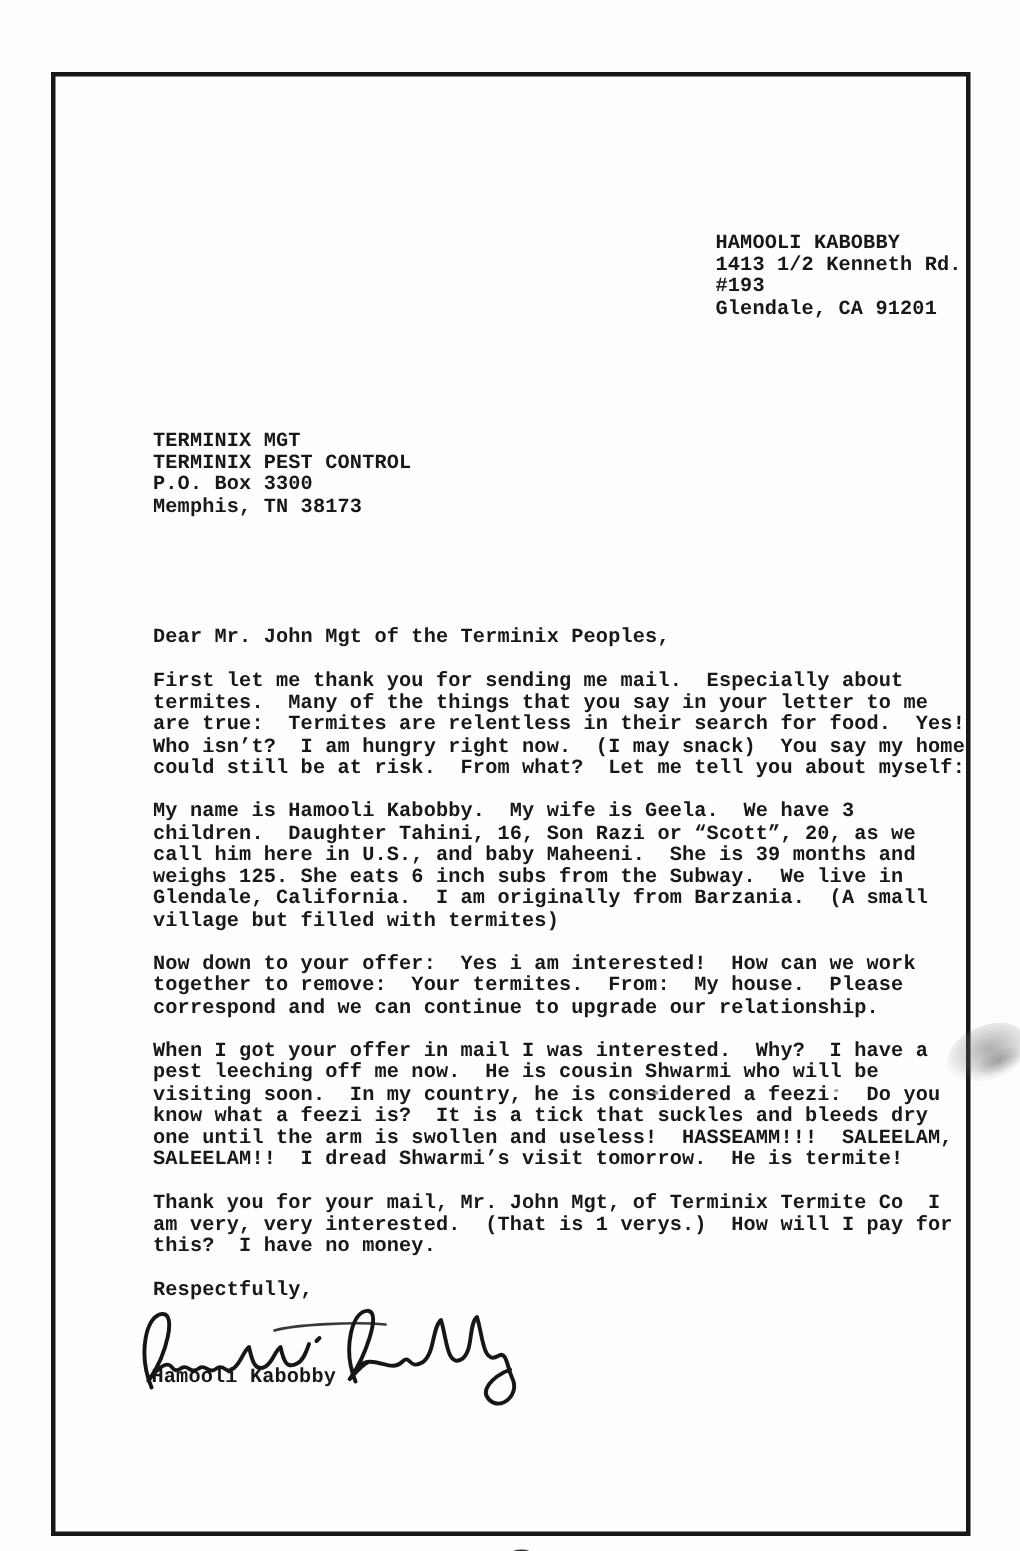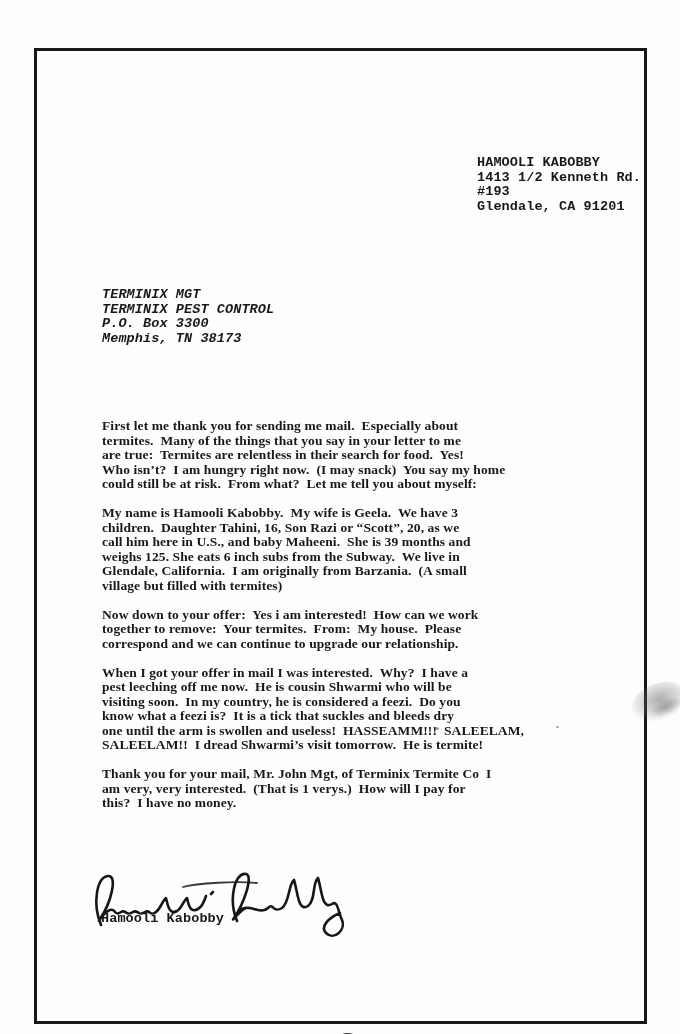--- a/index.html
+++ b/index.html
@@ -25,24 +25,24 @@
   .tw {
     font-family: "Liberation Mono", "DejaVu Sans Mono", monospace;
     font-weight: 700;
     font-size: 13.5px;
     line-height: 14.5px;
     color: #181818;
     white-space: pre;
     letter-spacing: 0.1px;
   }
   .sender-block   { position: absolute; left: 440px; top: 105px; }
-  .recipient-block{ position: absolute; left: 65px;  top: 237px; font-style: italic; }
+  .recipient-block{ position: absolute; left: 65px;  top: 237px; }
   .body-block     { position: absolute; left: 65px;  top: 368px; width: 560px; }
   .salutation     { margin: 0 0 14.5px 0; }
-  .para           { margin: 0 0 14.5px 0; font-family: Liberation Serif, serif; }
+  .para           { margin: 0 0 14.5px 0; }
   .closing        { margin: 14.5px 0 0 0; }
   .signature-svg {
     position: absolute; left: 50px; top: 816px;
     width: 280px; height: 86px;
   }
   .typed-name { position: absolute; left: 64px; top: 861px; }
   .smudge {
     position: absolute; left: 593px; top: 633px;
     width: 55px; height: 36px;
     background: radial-gradient(ellipse at 55% 45%, rgba(80,80,80,0.45) 0%, rgba(120,120,120,0.25) 45%, rgba(160,160,160,0.0) 75%);
@@ -79,20 +79,21 @@
 1413 1/2 Kenneth Rd.
 #193
 Glendale, CA 91201</div>
 
     <div class="tw recipient-block">TERMINIX MGT
 TERMINIX PEST CONTROL
 P.O. Box 3300
 Memphis, TN 38173</div>
 
     <div class="body-block">
+      <div class="tw salutation">Dear Mr. John Mgt of the Terminix Peoples,</div>
 
       <div class="tw para">First let me thank you for sending me mail.  Especially about
 termites.  Many of the things that you say in your letter to me
 are true:  Termites are relentless in their search for food.  Yes!
 Who isn’t?  I am hungry right now.  (I may snack)  You say my home
 could still be at risk.  From what?  Let me tell you about myself:</div>
 
       <div class="tw para">My name is Hamooli Kabobby.  My wife is Geela.  We have 3
 children.  Daughter Tahini, 16, Son Razi or “Scott”, 20, as we
 call him here in U.S., and baby Maheeni.  She is 39 months and
@@ -108,20 +109,21 @@
 pest leeching off me now.  He is cousin Shwarmi who will be
 visiting soon.  In my country, he is considered a feezi.  Do you
 know what a feezi is?  It is a tick that suckles and bleeds dry
 one until the arm is swollen and useless!  HASSEAMM!!!  SALEELAM,
 SALEELAM!!  I dread Shwarmi’s visit tomorrow.  He is termite!</div>
 
       <div class="tw para">Thank you for your mail, Mr. John Mgt, of Terminix Termite Co  I
 am very, very interested.  (That is 1 verys.)  How will I pay for
 this?  I have no money.</div>
 
+      <div class="tw closing">Respectfully,</div>
     </div>
 
     <svg class="signature-svg" viewBox="0 0 280 86" fill="none" stroke="#161616" stroke-width="2.6" stroke-linecap="round" stroke-linejoin="round">
       <path d="M14,58 C5,36 10,10 21,9 C31,8 24,36 13,52 C9,58 17,45 23,43
                C29,41 27,50 34,45 C39,42 39,50 46,45 C51,42 51,50 58,45
                C63,42 63,50 69,45 C74,41 75,34 79,31 C81,40 83,48 90,44
                C95,41 96,34 100,31 C102,40 104,46 111,42 C115,40 117,35 119,29"></path>
       <path d="M124,27 C125,26 126,25 126,25"></path>
       <path d="M150,54 C141,32 148,5 159,7 C167,9 156,38 147,51 C143,57 153,43 159,41
                M151,45 C161,34 173,49 181,41 C187,35 185,47 195,41

